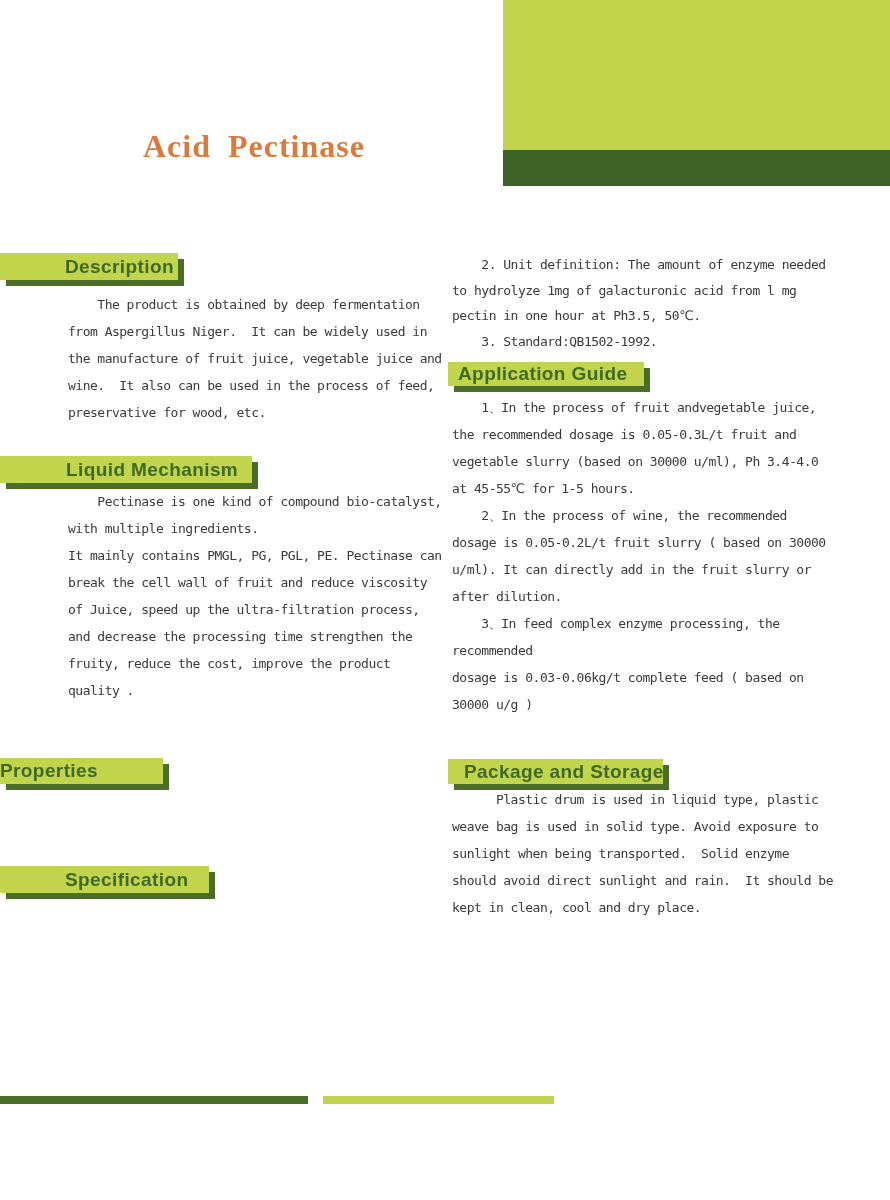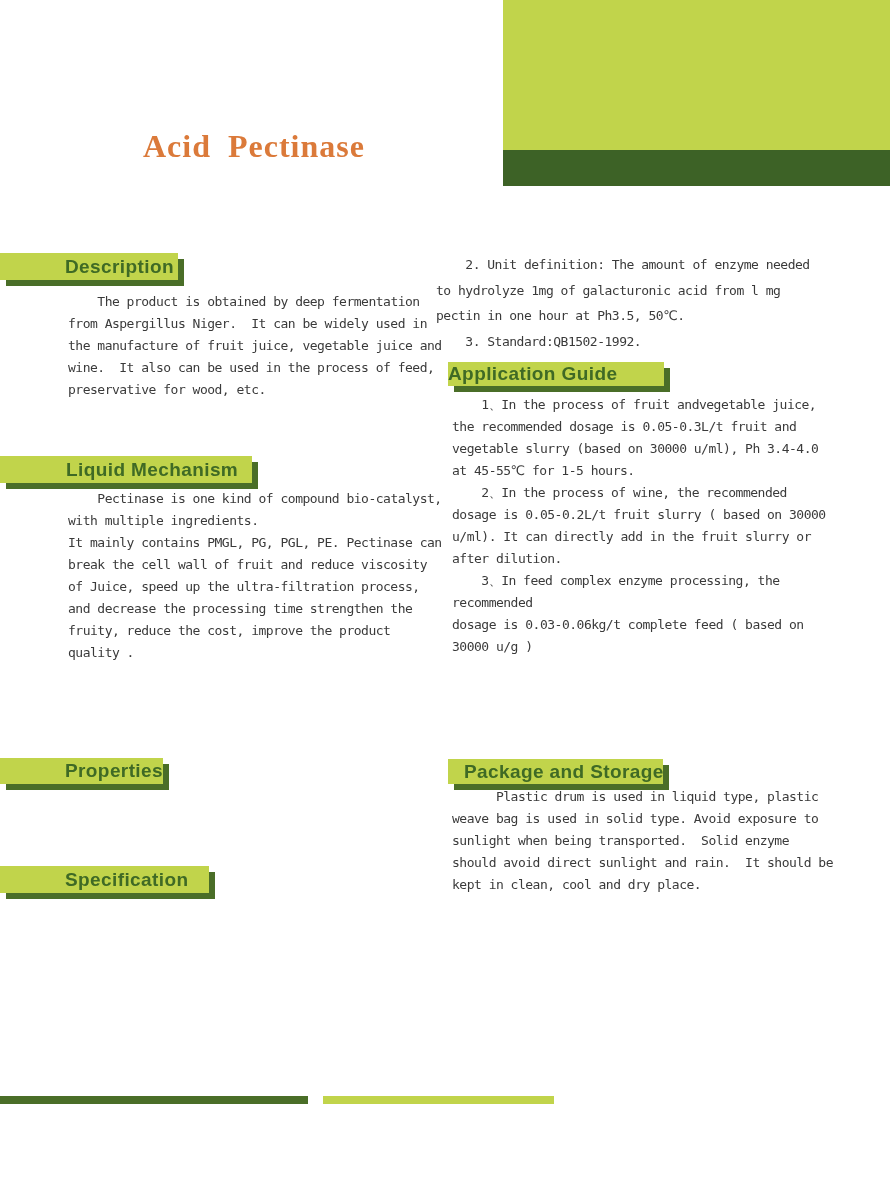--- a/index.html
+++ b/index.html
@@ -41,40 +41,40 @@
     font-weight: bold;
     font-size: 19px;
     letter-spacing: 0.4px;
     display: flex;
     align-items: center;
     box-sizing: border-box;
     white-space: nowrap;
   }
   #hdr-description   { left: 0;     top: 253px; width: 178px; height: 27px; padding-left: 65px; }
   #hdr-working       { left: 0;     top: 456px; width: 252px; height: 27px; padding-left: 66px; }
-  #hdr-properties    { left: 0;     top: 758px; width: 163px; height: 26px; padding-left: 65px; }
+  #hdr-properties    { left: 0;     top: 758px; width: 163px; height: 26px; }
   #hdr-specification { left: 0;     top: 866px; width: 209px; height: 27px; padding-left: 65px; }
-  #hdr-application   { left: 448px; top: 362px; width: 216px; height: 24px; }
+  #hdr-application   { left: 448px; top: 362px; width: 196px; height: 24px; padding-left: 10px; }
   #hdr-package       { left: 448px; top: 759px; width: 215px; height: 25px; padding-left: 16px; }
 
   
   .body-text {
     position: absolute;
     white-space: pre-wrap;
     color: #3a3a3a;
     font-size: 13px;
     letter-spacing: -0.5px;
   }
-  .lh-loose { line-height: 22px; }
+  .lh-loose { line-height: 27px; }
   .lh-tight { line-height: 25.5px; }
   #desc-body      { left: 68px;  top: 291px; width: 392px; }
   #working-body   { left: 68px;  top: 488px; width: 392px; }
   #prop-body      { left: 68px;  top: 789px; width: 392px; }
   #spec-body      { left: 68px;  top: 902px; width: 392px; }
-  #spec-cont-body { left: 436px; top: 252px; width: 402px; }
+  #spec-cont-body { left: 452px; top: 252px; width: 402px; }
   #app-body       { left: 452px; top: 394px; width: 402px; }
   #package-body   { left: 452px; top: 786px; width: 402px; }
 </style>
 </head>
 <body>
 
 <div class="page">
 
   <div class="deco" id="top-block"></div>
   <div class="deco" id="top-strip"></div>

